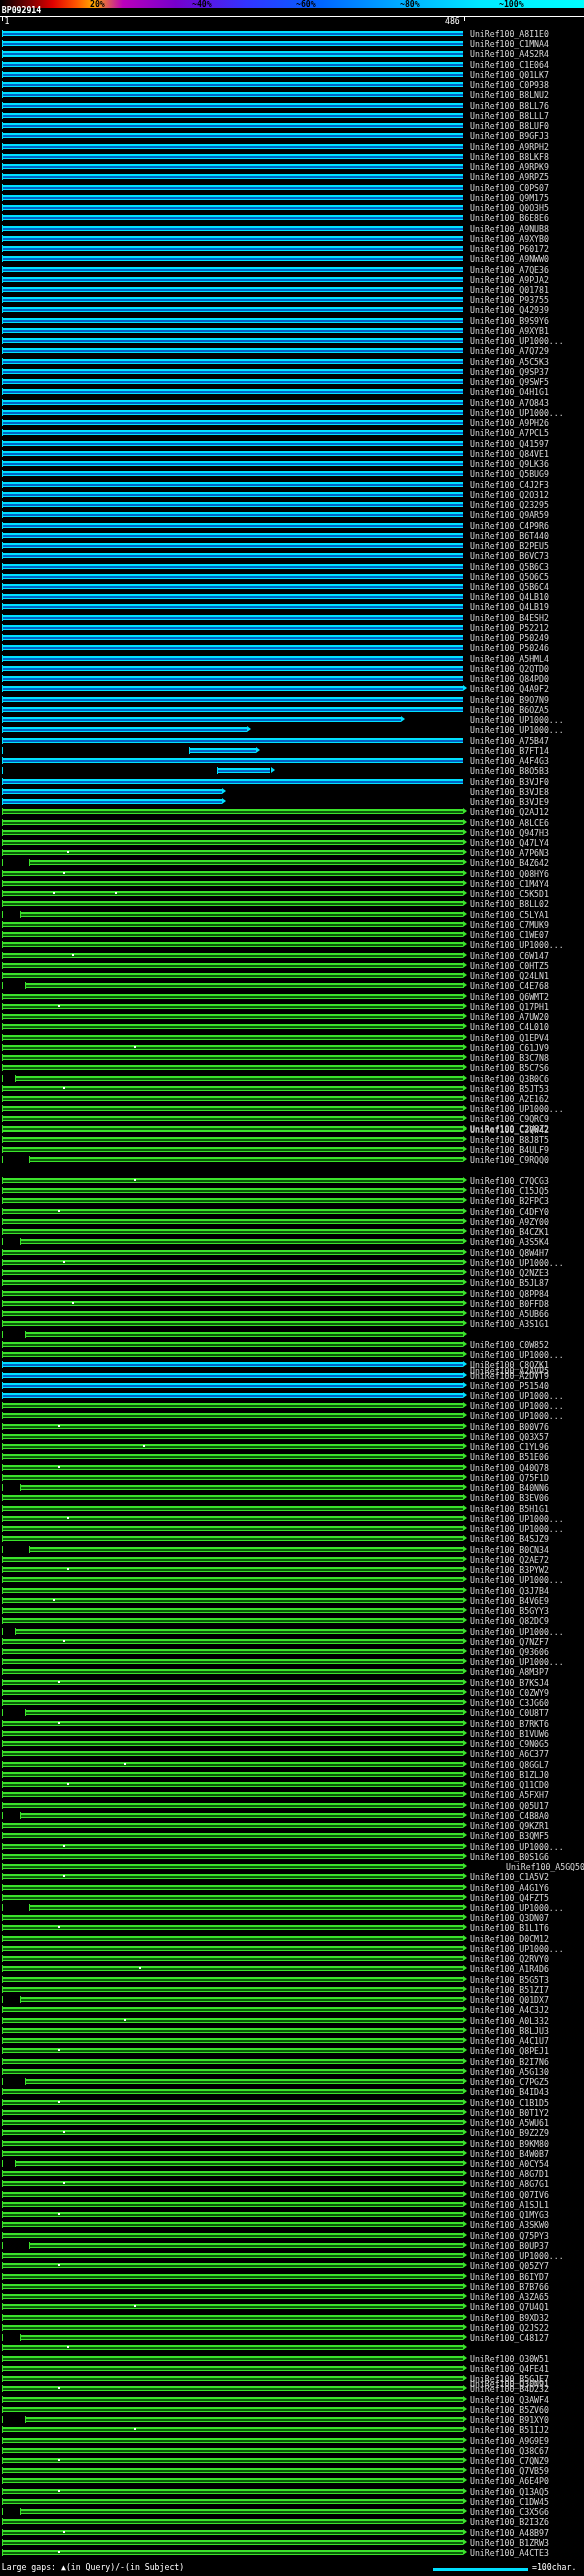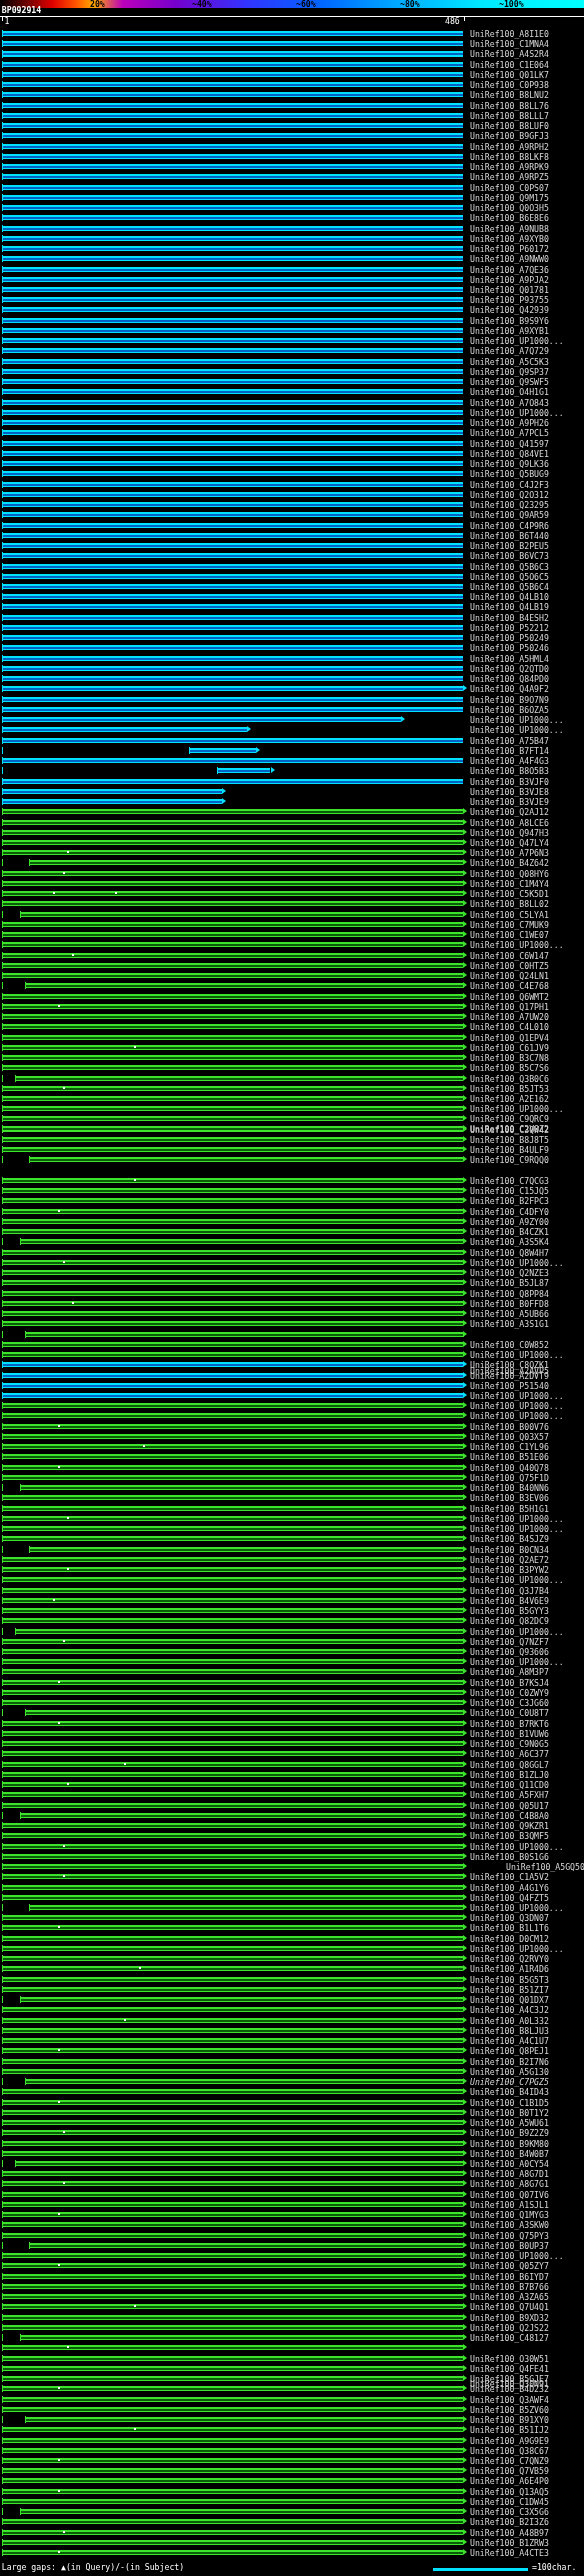--- a/index.html
+++ b/index.html
@@ -1221,21 +1221,21 @@
       <div class="bar" style="left: 1.8px; width: 461px; background: linear-gradient(rgb(59, 227, 43) 0px, rgb(59, 227, 43) 1.8px, rgb(11, 92, 8) 1.8px, rgb(11, 92, 8) 3.7px, rgb(59, 227, 43) 3.7px, rgb(59, 227, 43) 5.5px);"></div>
       <div class="tick" style="left: 1.8px; background: rgb(59, 227, 43);"></div>
       <div class="arr" style="left: 463px; border-left-color: rgb(59, 227, 43);"></div>
       <div class="lbl" style="color: rgb(216, 216, 216);">UniRef100_A5G130</div>
     </div>
     <div class="arow" style="top: 2048px; height: 10.2px;">
       <div class="bar" style="left: 24.6px; width: 439px; background: linear-gradient(rgb(59, 227, 43) 0px, rgb(59, 227, 43) 1.8px, rgb(11, 92, 8) 1.8px, rgb(11, 92, 8) 3.7px, rgb(59, 227, 43) 3.7px, rgb(59, 227, 43) 5.5px);"></div>
       <div class="tick" style="left: 24.6px; background: rgb(59, 227, 43);"></div>
       <div class="tick" style="left: 1.8px; background: rgb(59, 227, 43);"></div>
       <div class="arr" style="left: 463px; border-left-color: rgb(59, 227, 43);"></div>
-      <div class="lbl" style="color: rgb(216, 216, 216); font-style: italic;">UniRef100_C7PGZ5</div>
+      <div class="lbl" style="color: rgb(216, 216, 216);">UniRef100_C7PGZ5</div>
     </div>
     <div class="arow" style="top: 2058px; height: 10.2px;">
       <div class="bar" style="left: 1.8px; width: 461px; background: linear-gradient(rgb(59, 227, 43) 0px, rgb(59, 227, 43) 1.8px, rgb(11, 92, 8) 1.8px, rgb(11, 92, 8) 3.7px, rgb(59, 227, 43) 3.7px, rgb(59, 227, 43) 5.5px);"></div>
       <div class="tick" style="left: 1.8px; background: rgb(59, 227, 43);"></div>
       <div class="arr" style="left: 463px; border-left-color: rgb(59, 227, 43);"></div>
       <div class="lbl" style="color: rgb(216, 216, 216);">UniRef100_B4ID43</div>
     </div>
     <div class="arow" style="top: 2069px; height: 10.2px;">
       <div class="bar" style="left: 1.8px; width: 461px; background: linear-gradient(rgb(59, 227, 43) 0px, rgb(59, 227, 43) 1.8px, rgb(11, 92, 8) 1.8px, rgb(11, 92, 8) 3.7px, rgb(59, 227, 43) 3.7px, rgb(59, 227, 43) 5.5px);"></div>
       <div class="tick" style="left: 1.8px; background: rgb(59, 227, 43);"></div>

